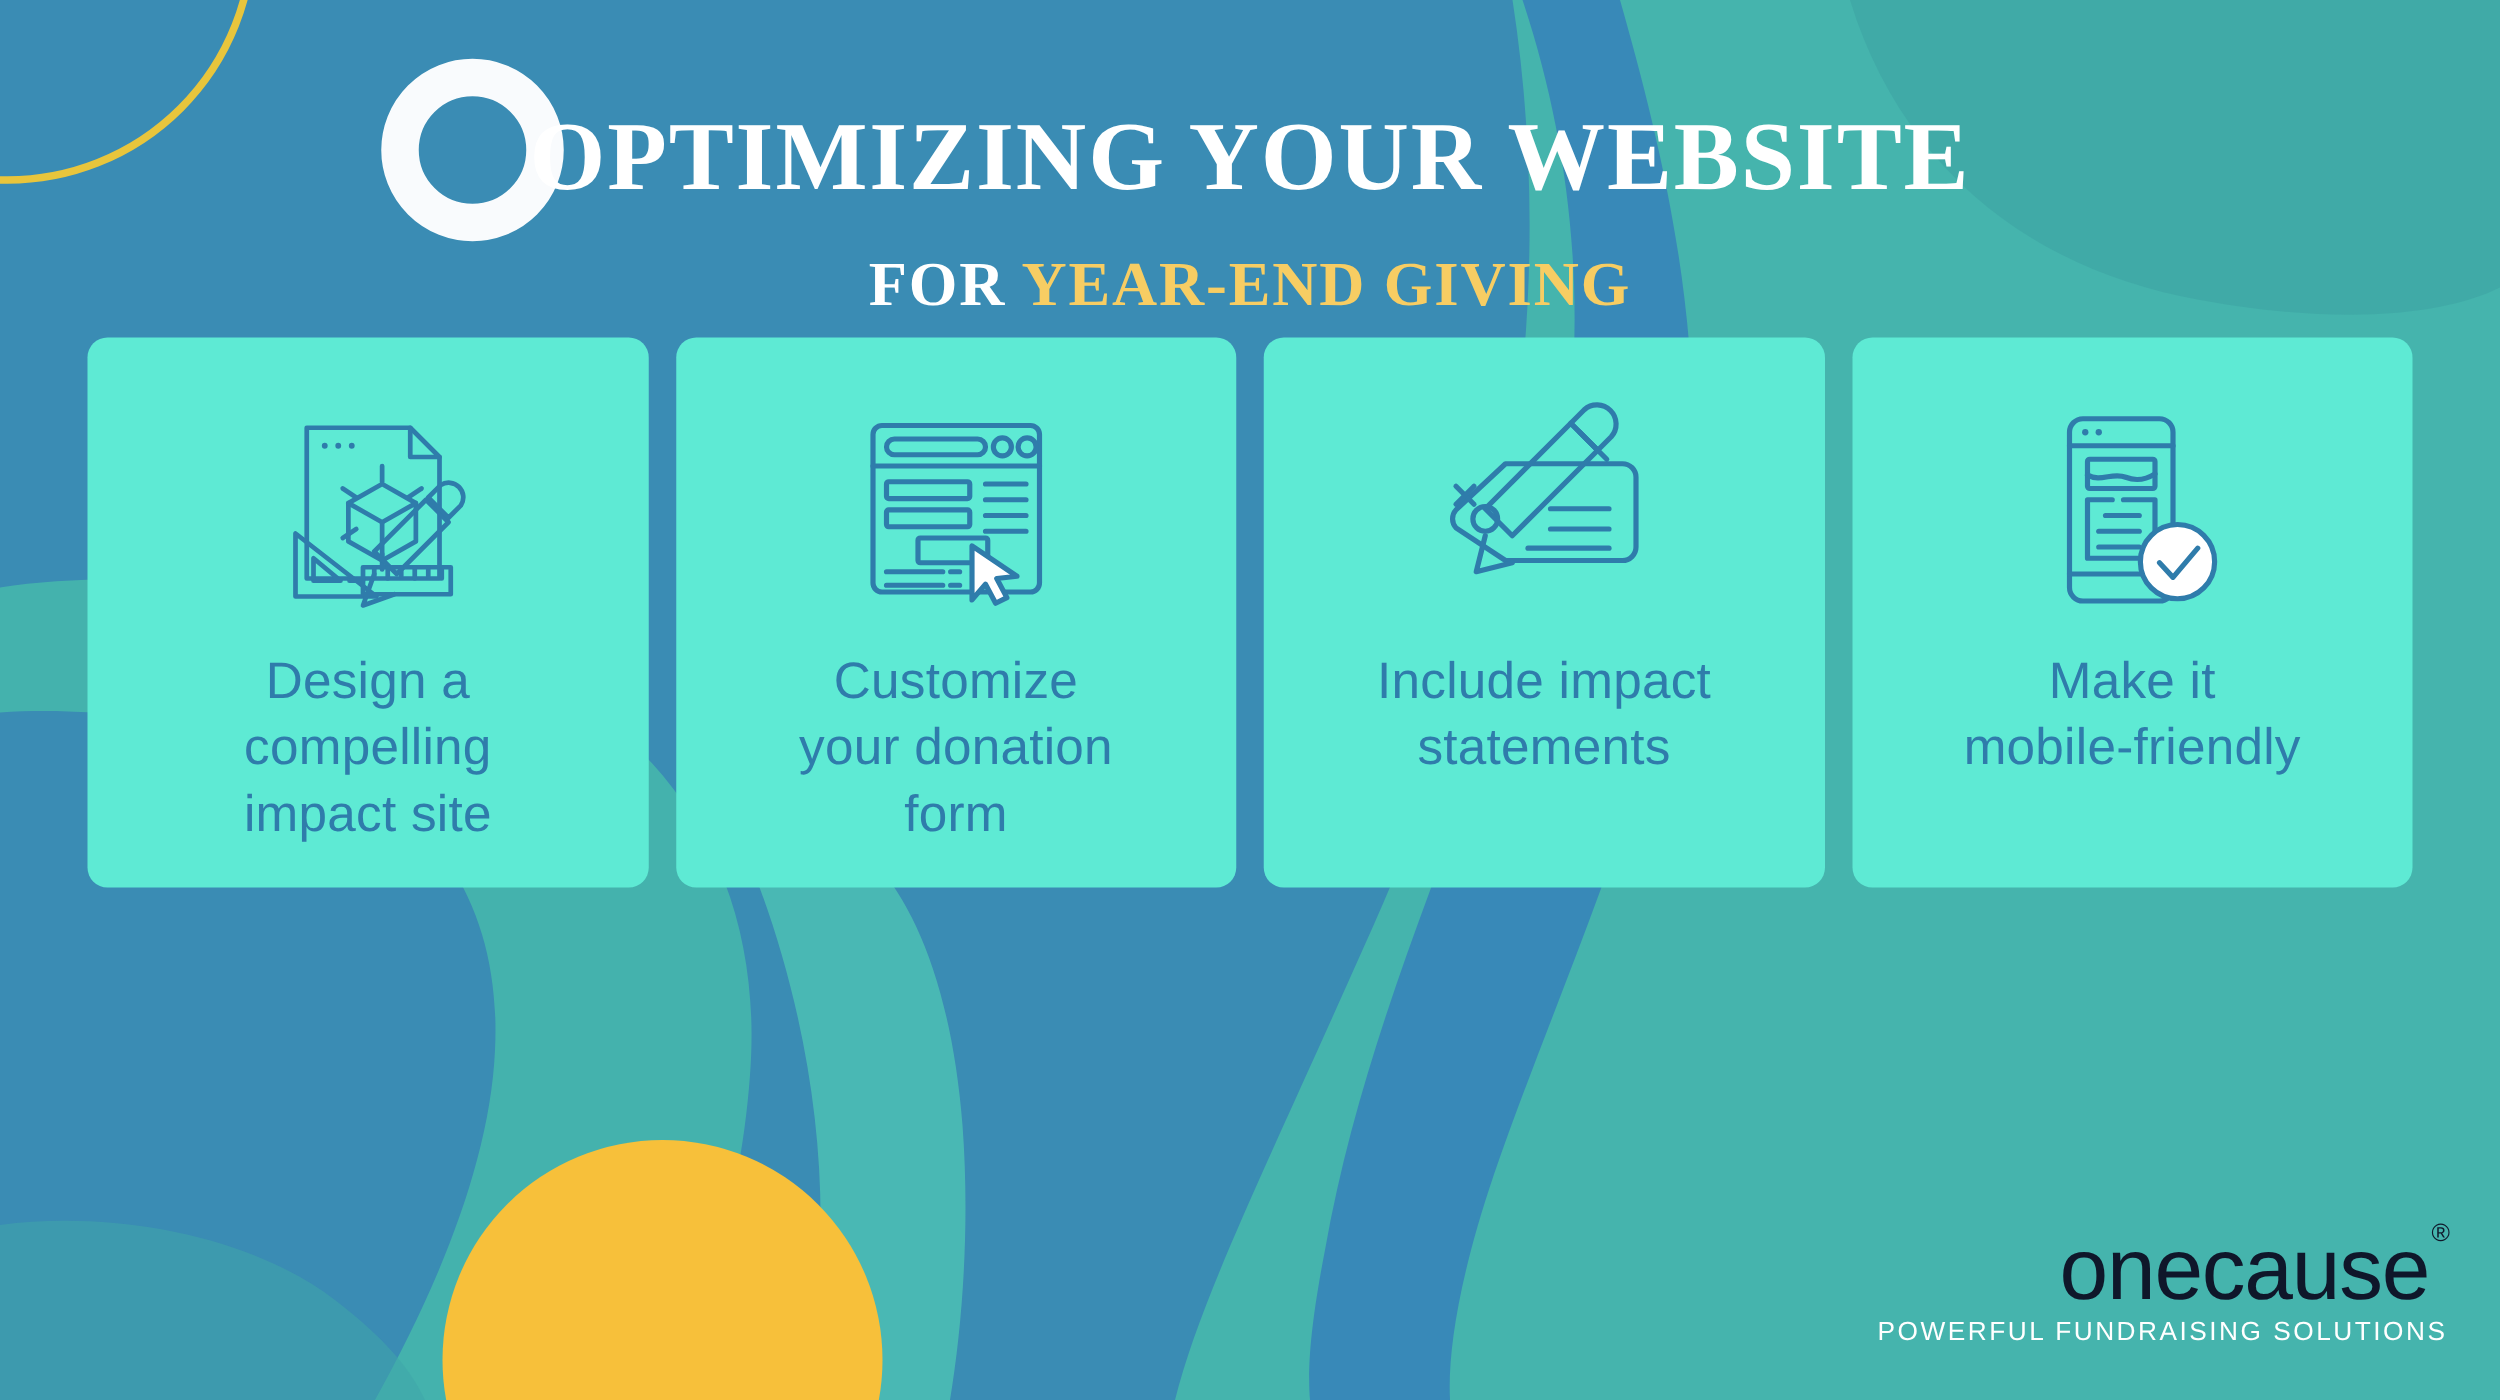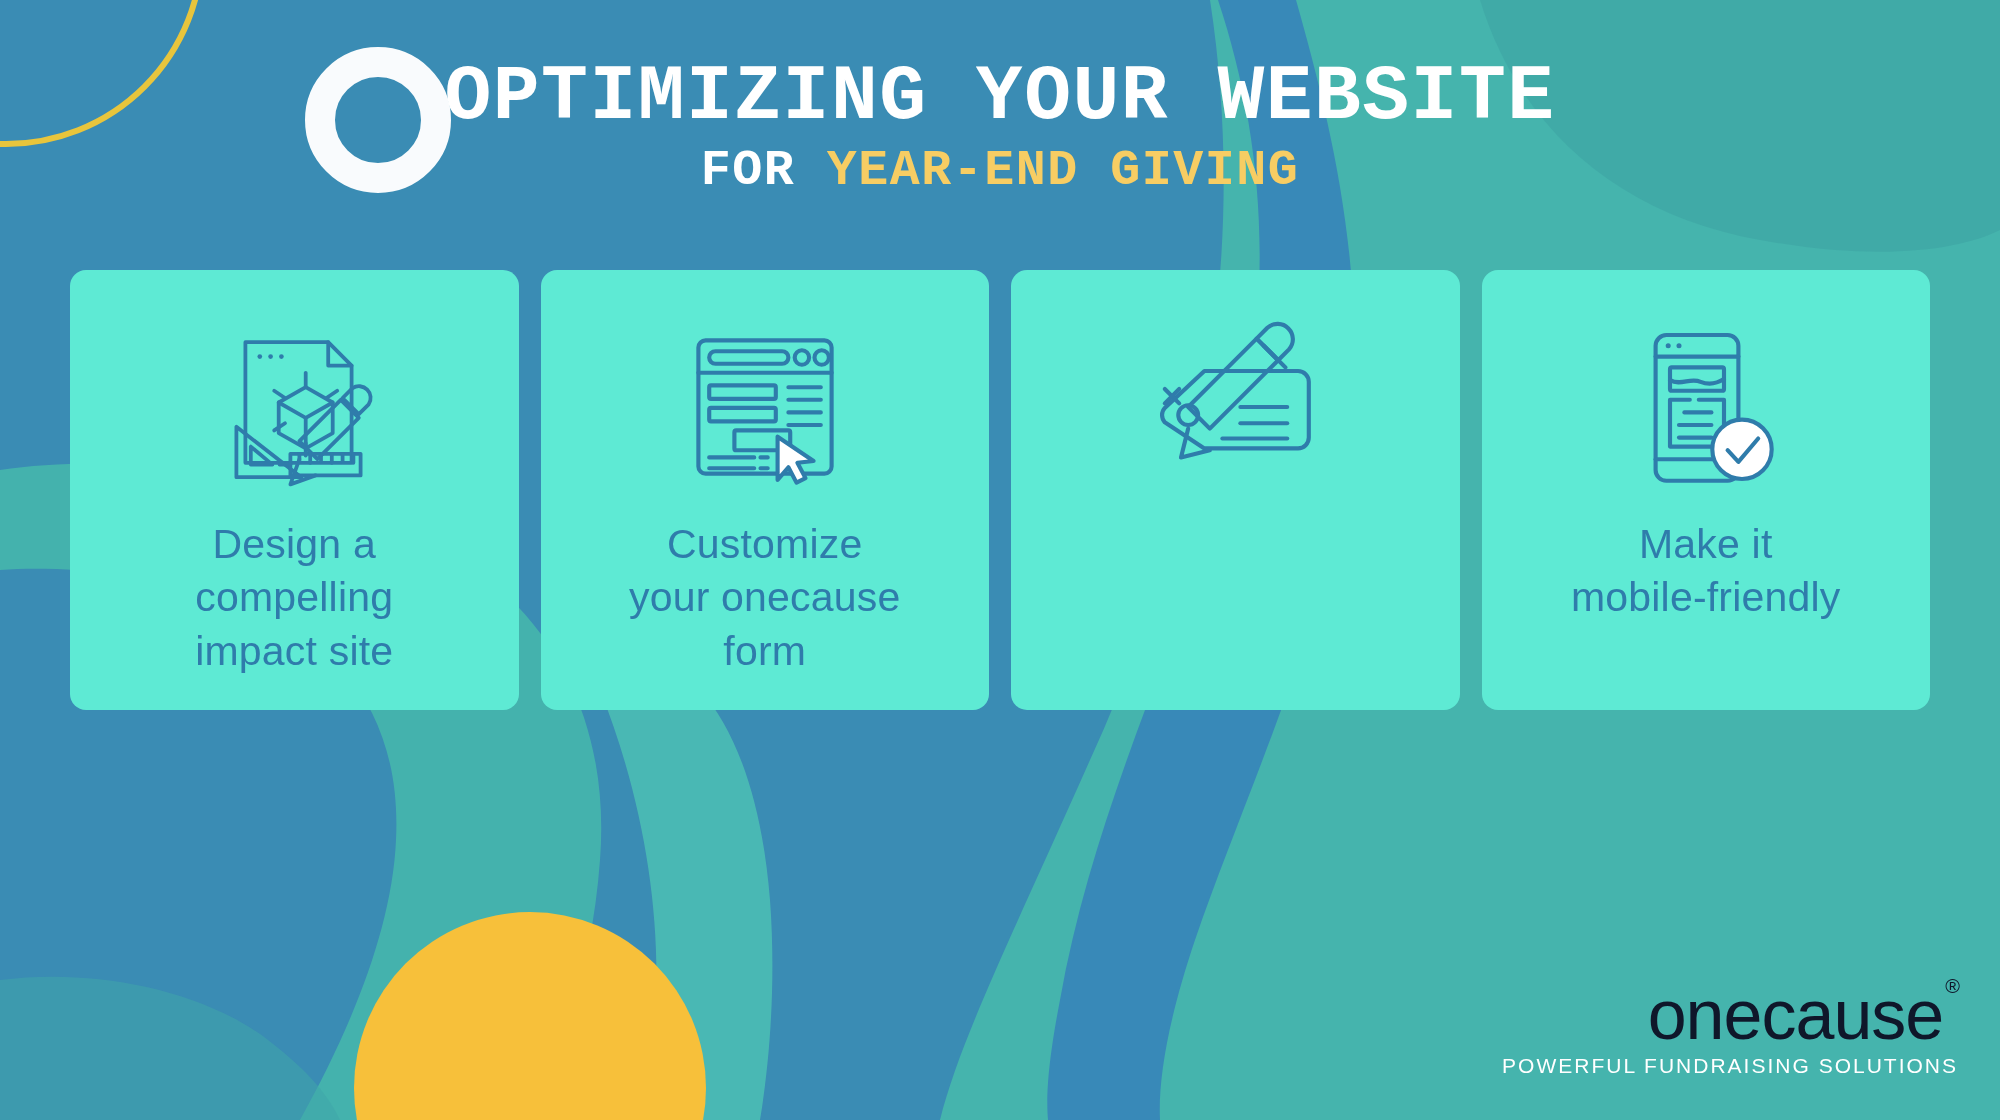--- a/index.html
+++ b/index.html
@@ -18,27 +18,28 @@
 
   
   .title-wrap {
     position:absolute;
     left:0; top:52px;
     width:2000px;
     text-align:center;
     z-index:5;
   }
   .title-line {
-    font-family:Liberation Mono, monospace;
+    font-family:Liberation Serif, serif;
     font-weight:bold;
     font-size:78px;
     letter-spacing:1.5px;
     line-height:1.16;
     color:#ffffff;
     white-space:nowrap;
+    margin-top:28px;
   }
   .title-line.l2 { font-size:50px; }
   .hl { color:#f7cd63; }
 
   
   .cards {
     position:absolute;
     left:70px; top:270px;
     width:1860px; height:440px;
     display:flex;
@@ -209,21 +210,21 @@
           <rect x="66" y="126" width="62" height="22" rx="2"></rect>
 
           <path d="M38 156 h50 M95 156 h8"></path>
           <path d="M38 168 h50 M95 168 h8"></path>
 
           <path d="M114 133 l0 48 l12 -14 l9 17 l10 -5 l-9 -17 l18 -2 Z" fill="#ffffff"></path>
         </svg>
       </div>
       <div class="card-label">
         <span>Customize</span><br>
-        <span>your onecause</span><br>
+        <span>your donation</span><br>
         <span>form</span>
       </div>
     </div>
 
     <div class="card">
       <div class="card-icon">
         <svg viewBox="0 0 200 200" fill="none" stroke="#2f7cab" stroke-width="4.6" stroke-linecap="round" stroke-linejoin="round">
 
           <path d="M66 60 h104 a12 12 0 0 1 12 12 v62 a12 12 0 0 1 -12 12 H66 L22 117 a12 12 0 0 1 0 -16 Z"></path>
 
@@ -234,20 +235,24 @@
           <path d="M106 100 h52"></path>
           <path d="M106 118 h52"></path>
           <path d="M86 135 h72"></path>
 
           <path d="M124 24 l24 24 l-76 76 l-24 -24 Z"></path>
           <path d="M136 12 a17 17 0 0 1 24 24 l-12 12 l-24 -24 Z"></path>
           <path d="M48 124 l-8 32 l32 -8"></path>
           <path d="M132 32 l24 24"></path>
         </svg>
       </div>
+      <div class="card-label">
+        <span>Include impact</span><br>
+        <span>statements</span>
+      </div>
     </div>
 
     <div class="card">
       <div class="card-icon">
         <svg viewBox="0 0 200 200" fill="none" stroke="#2f7cab" stroke-width="4.6" stroke-linecap="round" stroke-linejoin="round">
 
           <rect x="44" y="20" width="92" height="162" rx="12"></rect>
           <path d="M44 44 h92"></path>
           <path d="M44 158 h92"></path>
 

